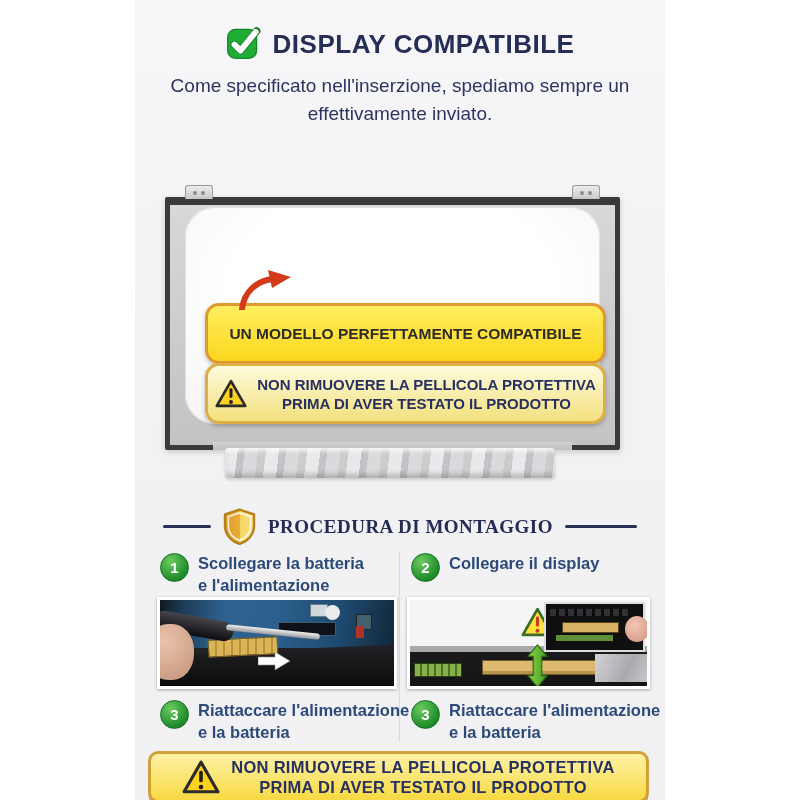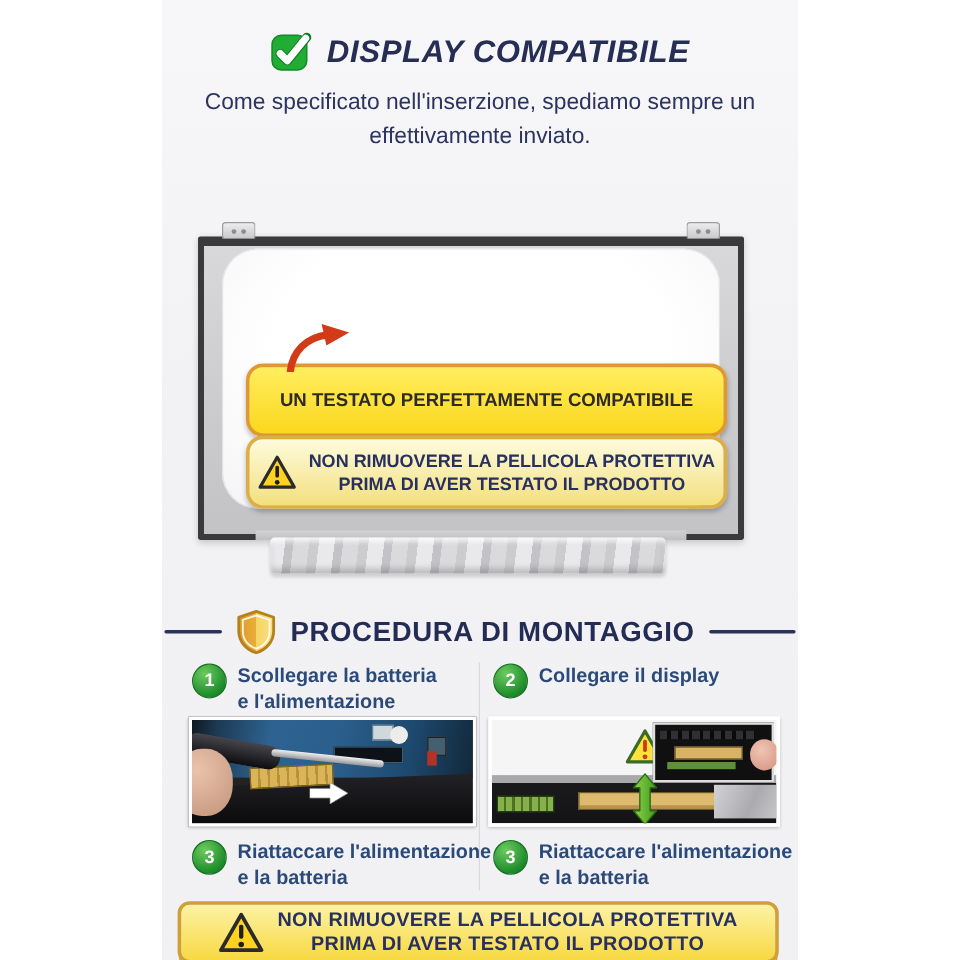--- a/index.html
+++ b/index.html
@@ -3,21 +3,21 @@
 <meta charset="utf-8">
 <style>
   html,body{margin:0;padding:0;background:#ffffff;}
   .stage{position:relative;width:800px;height:800px;background:#ffffff;overflow:hidden;
          font-family:"Liberation Sans",sans-serif;}
   .content{position:absolute;left:135px;top:0;width:530px;height:800px;
            background:linear-gradient(180deg,#f7f7f9 0%,#f2f2f4 40%,#f1f1f4 100%);}
 
   
   .header{position:absolute;top:26px;left:0;width:100%;display:flex;justify-content:center;
-          align-items:center;gap:13px;font-style:italic;}
+          align-items:flex-end;gap:13px;}
   .check-icon{width:34px;height:34px;flex:0 0 auto;}
   .page-title{font-size:26px;font-weight:bold;color:#262e55;letter-spacing:.5px;}
 
   
   .intro{position:absolute;top:72px;left:0;width:100%;text-align:center;color:#2d3460;
          font-size:19px;line-height:27.5px;}
 
   
   .panel{position:absolute;left:30px;top:197px;width:455px;height:253px;background:#3a3a3c;
          border-radius:2px;box-shadow:0 2px 6px rgba(0,0,0,.18);}
@@ -51,21 +51,21 @@
   .warn-sm{width:32px;height:29px;flex:0 0 auto;}
   .red-arrow{position:absolute;left:100px;top:270px;width:60px;height:40px;z-index:7;}
 
   
   .assembly-head{position:absolute;top:508px;left:0;width:100%;display:flex;align-items:center;
                  justify-content:center;gap:12px;}
   .rule{height:3px;background:#2b3157;border-radius:2px;}
   .rule-l{width:48px;}
   .rule-r{width:72px;}
   .shield-icon{width:33px;height:37px;flex:0 0 auto;}
-  .assembly-title{font-size:23px;font-weight:bold;color:#242c55;letter-spacing:.5px;}
+  .assembly-title{font-size:19px;font-weight:bold;color:#242c55;letter-spacing:.5px;font-family:Liberation Serif, serif;}
 
   
   .col-divider{position:absolute;left:264px;top:552px;width:1px;height:190px;background:#d9d9de;}
   .step-row{position:absolute;display:flex;align-items:flex-start;gap:9px;}
   .badge{width:27px;height:27px;border-radius:50%;flex:0 0 auto;margin-top:1px;
          background:radial-gradient(circle at 35% 28%,#6ccb5f,#1e8c2b 70%,#176f22);
          border:1px solid #157021;color:#fff;font-size:15px;font-weight:bold;
          display:flex;align-items:center;justify-content:center;}
   .step-text{color:#2b4a79;font-size:16.5px;font-weight:bold;line-height:22px;}
   .s1{left:25px;top:552px;}  .s2{left:276px;top:552px;}
@@ -161,21 +161,21 @@
       <div class="foil"></div>
     </div>
 
     <svg class="red-arrow" viewBox="0 0 60 40">
       <path d="M7 39 C9 23 20 11 38 9" fill="none" stroke="#d23a18" stroke-width="6" stroke-linecap="round"></path>
       <polygon points="33,0 56,7 37,18" fill="#d23a18"></polygon>
     </svg>
 
     <div class="banner banner-stock">
       <div class="btxt">
-        <div>UN TESTATO PERFETTAMENTE COMPATIBILE</div>
+        <div>UN MODELLO PERFETTAMENTE COMPATIBILE</div>
       </div>
     </div>
 
     <div class="banner banner-film">
       <svg class="warn-sm" viewBox="0 0 36 32">
         <path d="M18 2 L34 30 L2 30 Z" fill="#ffd21f" stroke="#2b2b2b" stroke-width="3" stroke-linejoin="round"></path>
         <rect x="16.3" y="10" width="3.4" height="11" rx="1.5" fill="#1e1e1e"></rect>
         <circle cx="18" cy="25.5" r="2.2" fill="#1e1e1e"></circle>
       </svg>
       <div class="btxt">

